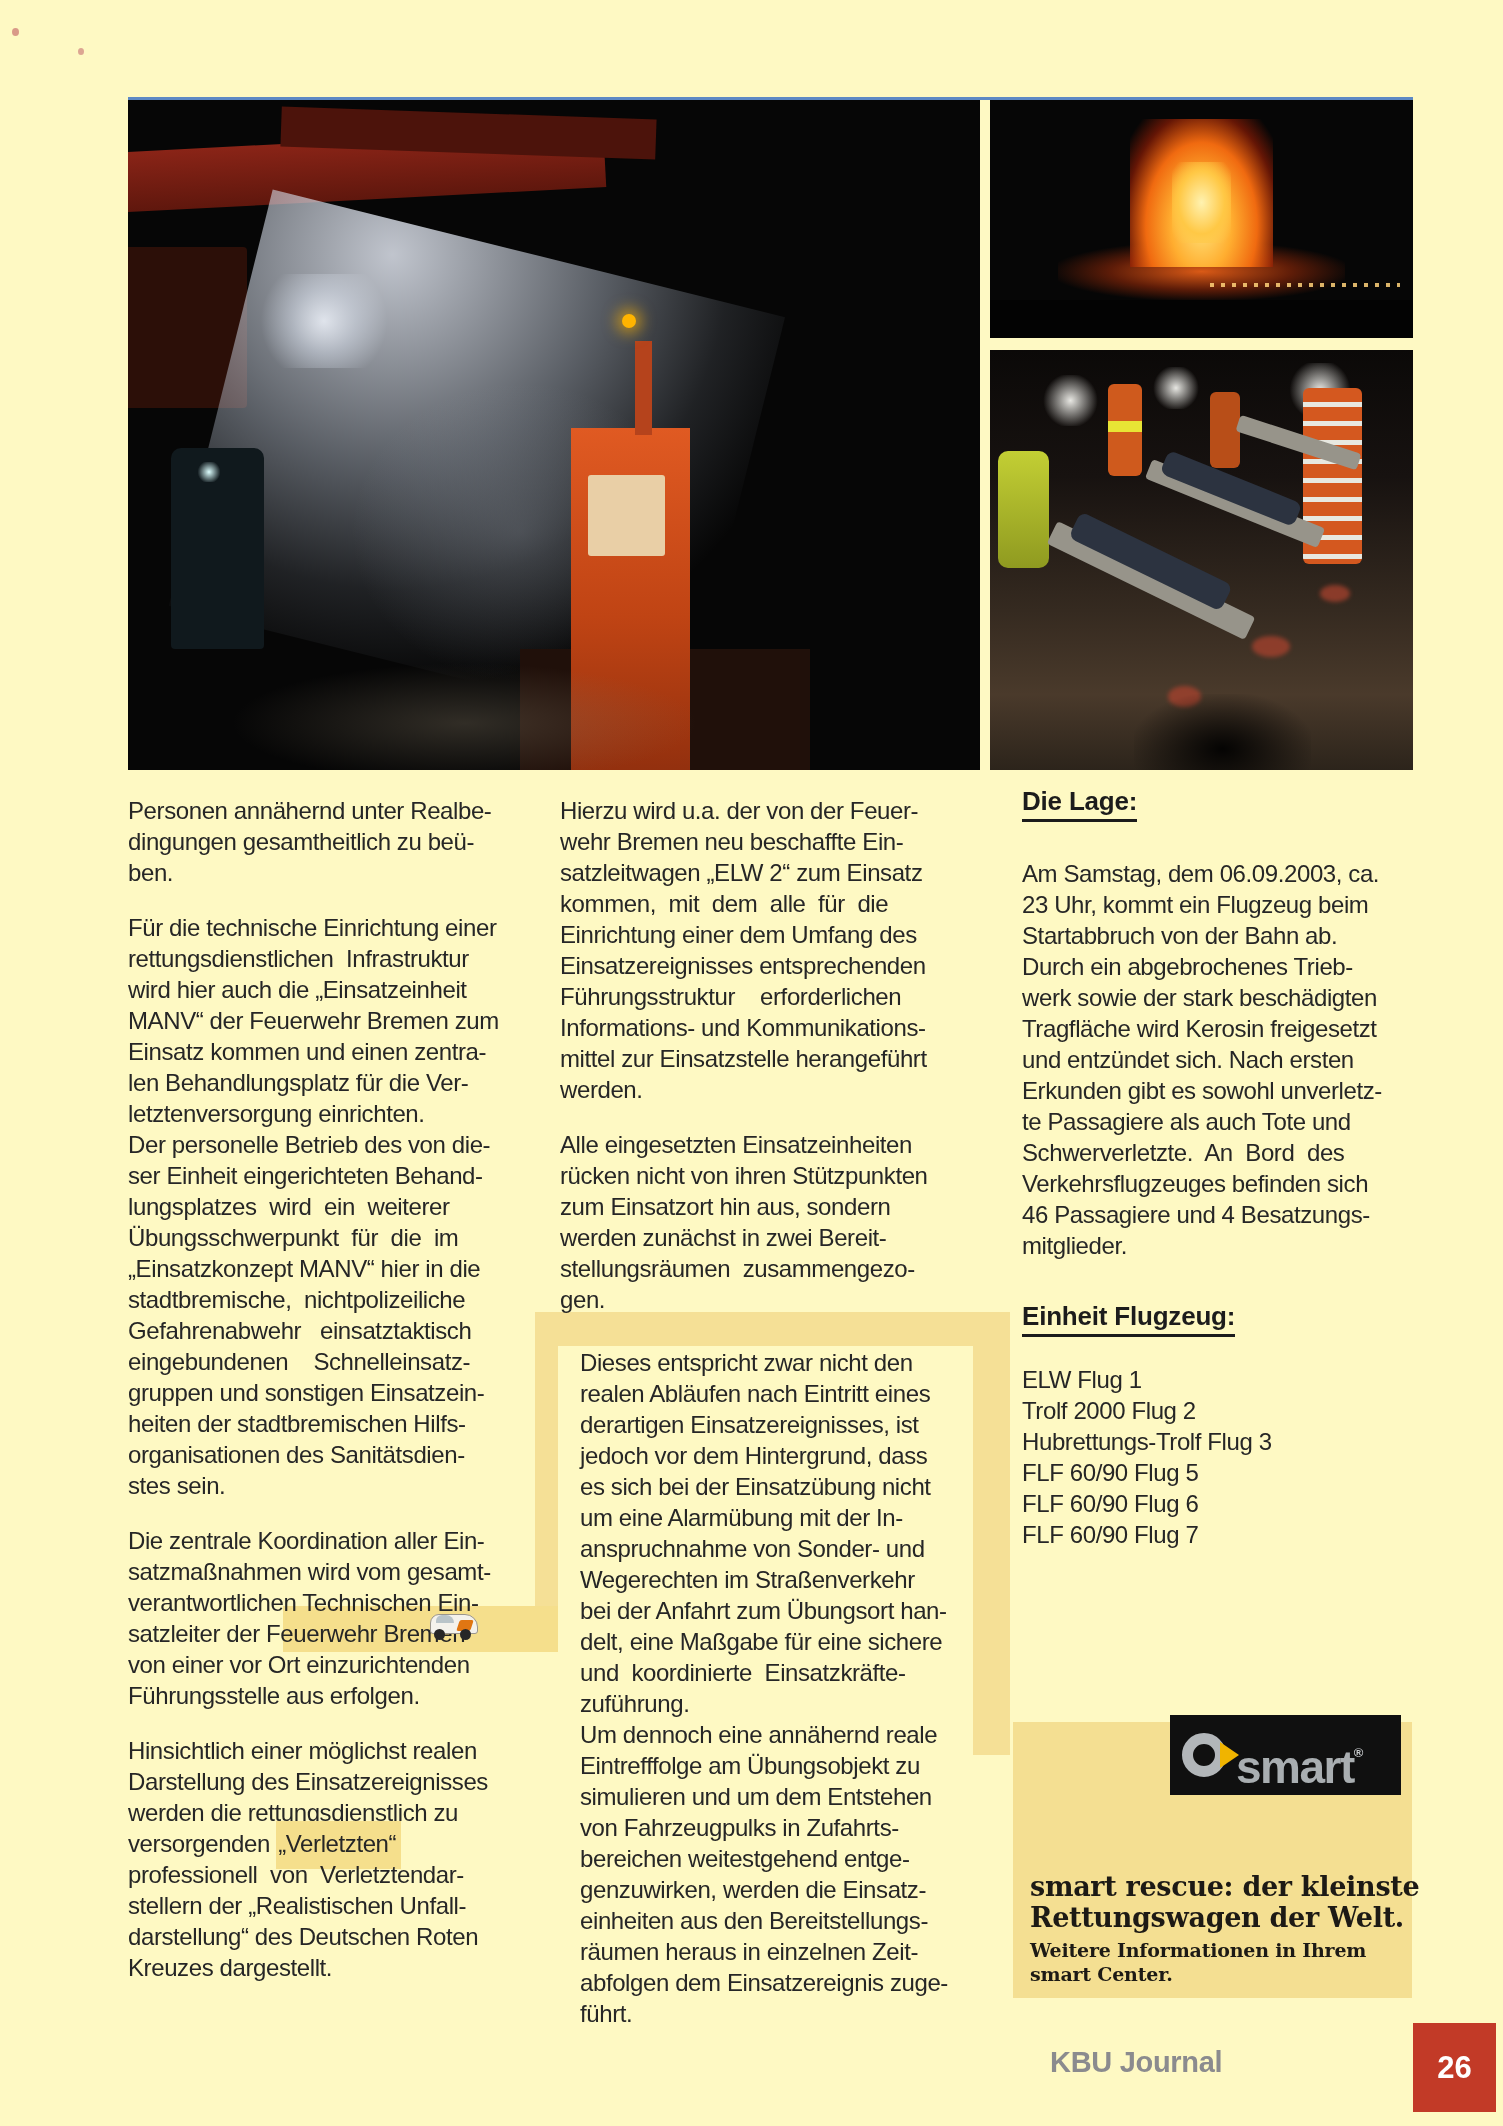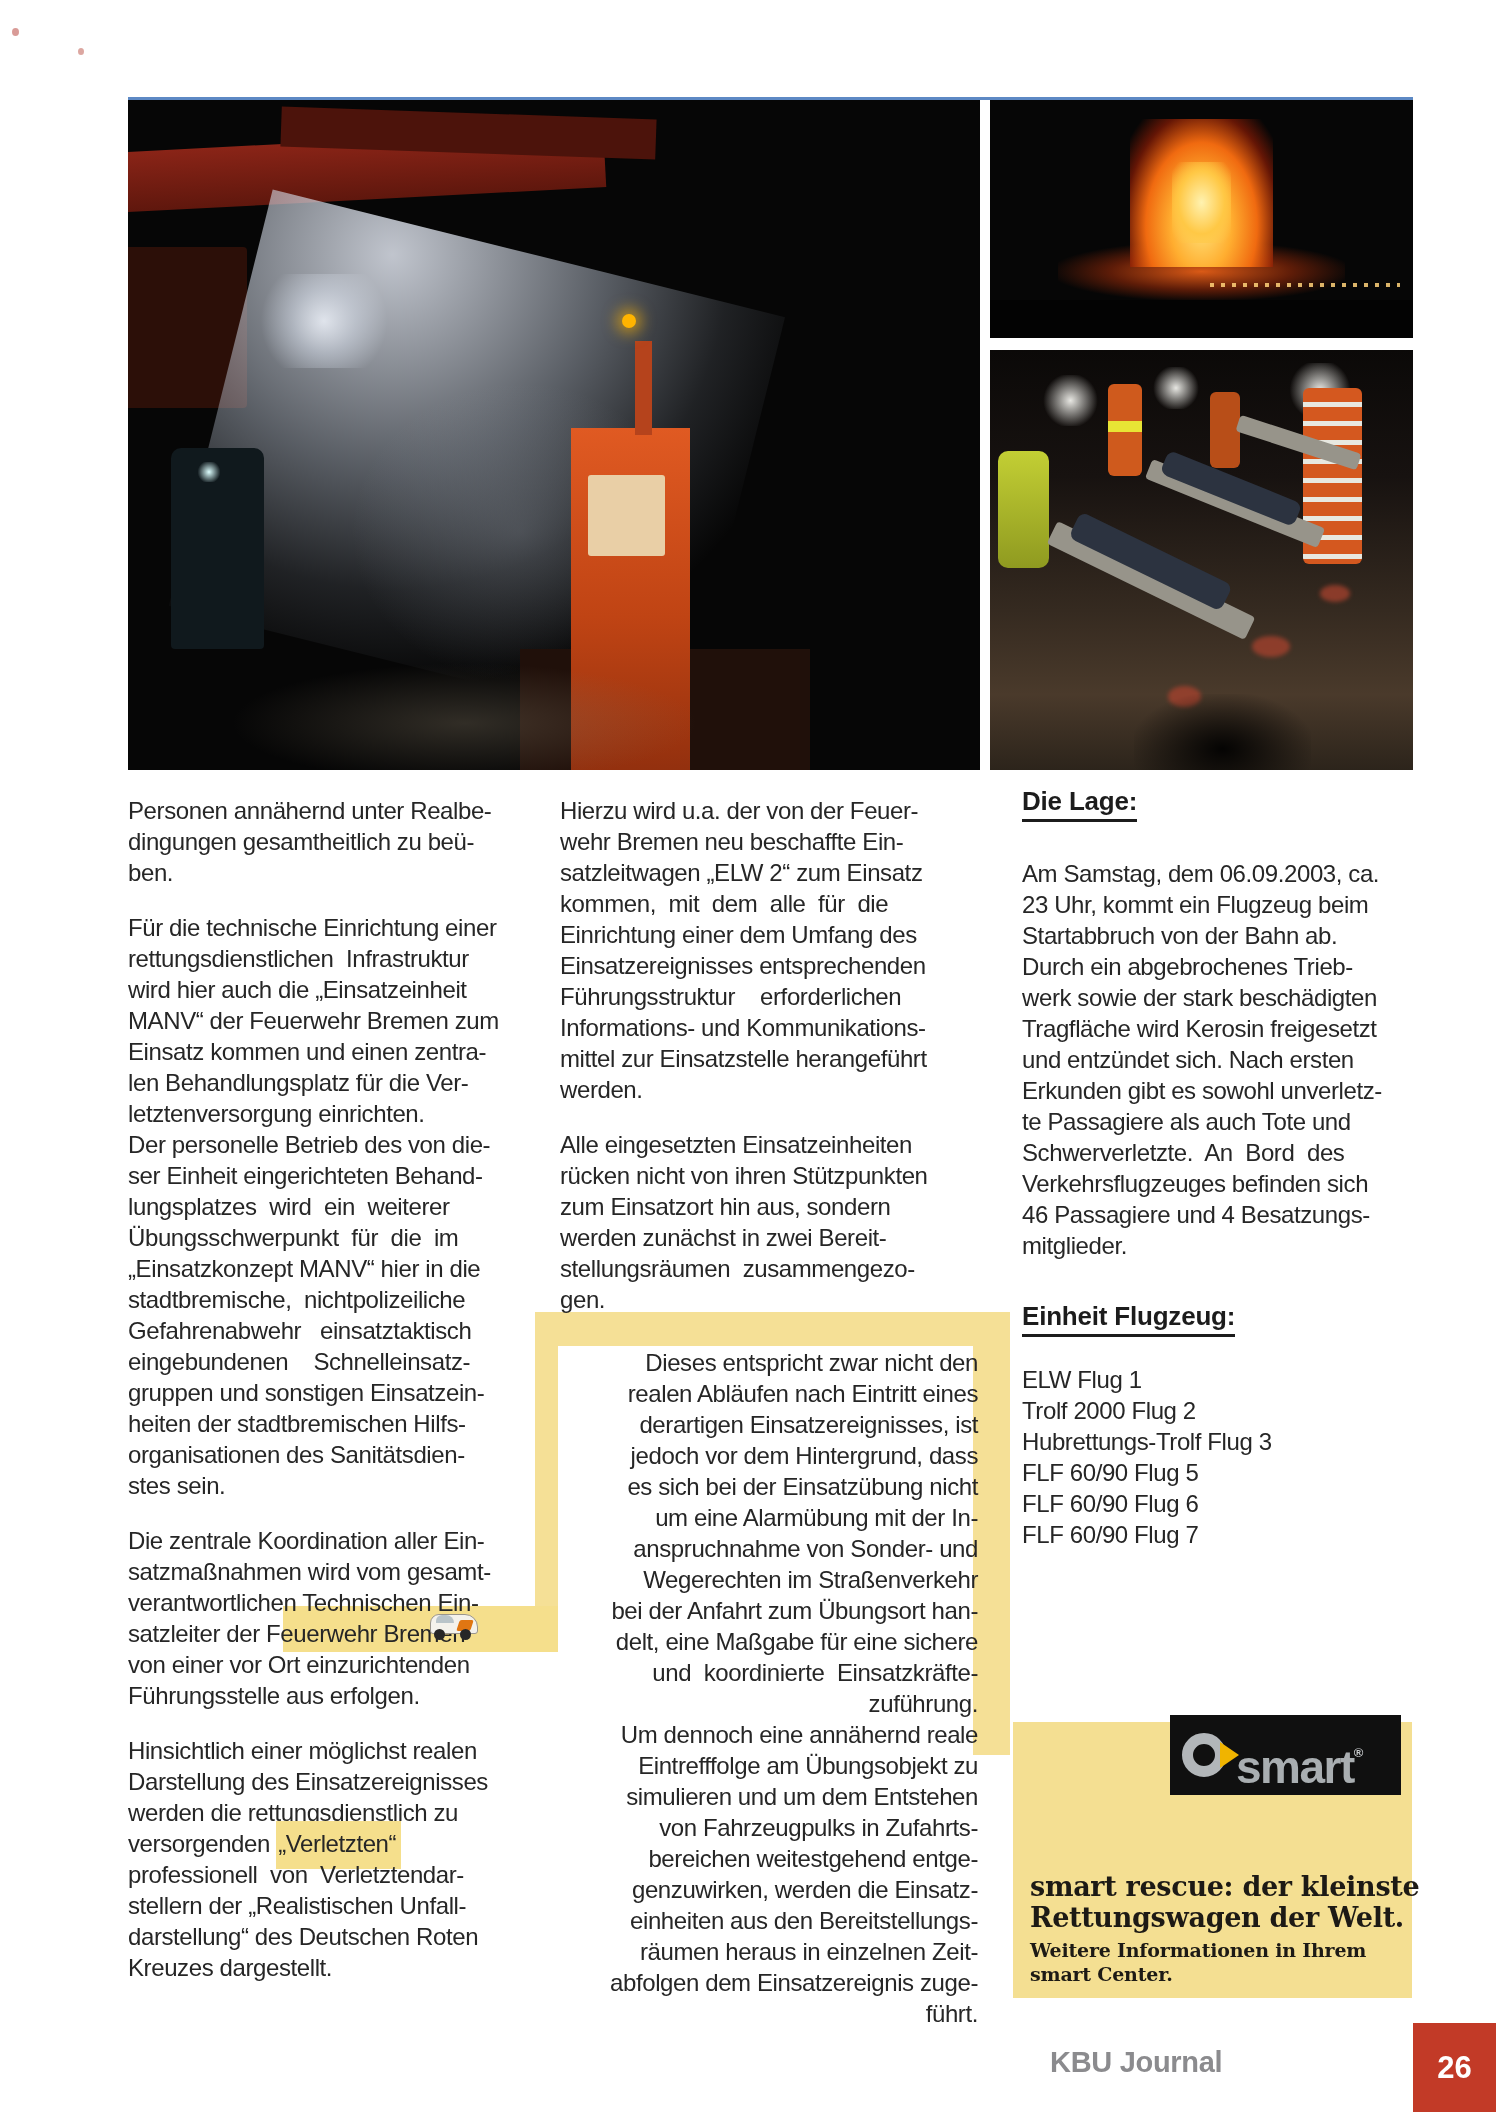--- a/index.html
+++ b/index.html
@@ -1,16 +1,16 @@
 <!DOCTYPE html>
 <html><head>
 <meta charset="utf-8">
 <style>
   html,body{margin:0;padding:0;background:#e8e8e6;}
-  .page{position:relative;width:1503px;height:2126px;margin:0 auto;background:#ffffff;
+  .page{position:relative;width:1503px;height:2126px;margin:0 auto;background:#fef9c3;
         font-family:"Liberation Sans",sans-serif;overflow:hidden;}
   
   .yrect{position:absolute;z-index:0;}
   .speck{position:absolute;z-index:0;border-radius:50%;opacity:.75;}
   .blue-line{position:absolute;z-index:1;}
   
   .photo{position:absolute;z-index:1;overflow:hidden;background:#060606;}
   .photo *{position:absolute;}
   #photo-left{left:128px;top:100px;width:852px;height:670px;}
   #photo-fire{left:990px;top:100px;width:423px;height:238px;}
@@ -61,21 +61,21 @@
   .b1{left:62%;top:68%;width:9%;height:5%;}
   .b2{left:78%;top:56%;width:7%;height:4%;}
   .b3{left:42%;top:80%;width:8%;height:5%;}
   .shadow-blob{left:34%;top:82%;width:42%;height:26%;background:radial-gradient(ellipse,rgba(0,0,0,.92),transparent 75%);}
   
   .col{position:absolute;z-index:2;color:#262626;}
   .col p{margin:0 0 24px;font:24px/31px "Liberation Sans",sans-serif;letter-spacing:-0.4px;white-space:pre;}
   #col-left{left:128px;top:795px;width:405px;}
   #col-middle{left:560px;top:795px;width:418px;}
   #col-right{left:1022px;top:786px;width:392px;}
-  .boxed{margin-top:32px !important;padding-left:20px;text-align:right;}
+  .boxed{margin-top:32px !important;padding-left:20px;}
   .heading{display:inline-block;margin:0;font:bold 26px/30px "Liberation Sans",sans-serif;color:#1c1c1c;
            border-bottom:3px solid #1c1c1c;padding-bottom:3px;letter-spacing:-0.2px;}
   #col-right .body1{margin-top:36px;}
   #col-right .heading2{margin-top:16px;}
   #col-right .units{margin-top:27px;}
   .hl-word{background:#f5df8c;padding:9px 5px 12px 2px;}
   
   .car{position:absolute;left:428px;top:1608px;width:50px;height:34px;z-index:3;}
   .car-body{position:absolute;left:2px;top:6px;width:46px;height:18px;background:#f4f2ec;border:1px solid #9a958c;border-radius:9px 13px 3px 3px;}
   .car-glass{position:absolute;left:8px;top:7px;width:18px;height:8px;background:#b9c4c9;border-radius:6px 8px 0 0;}

